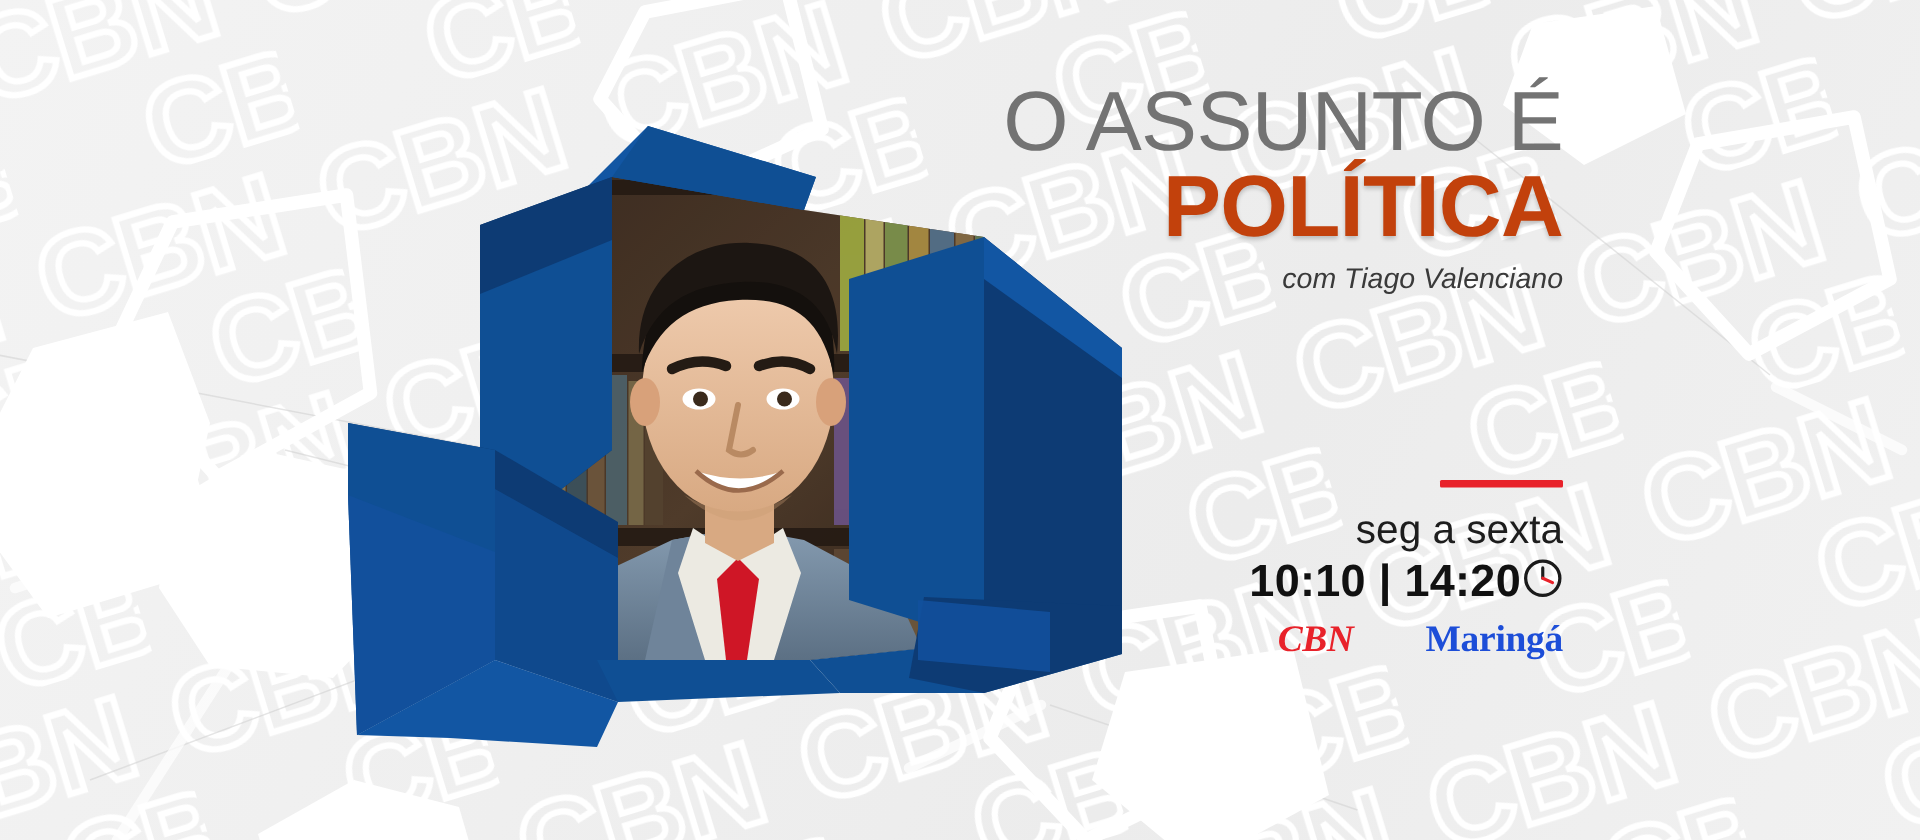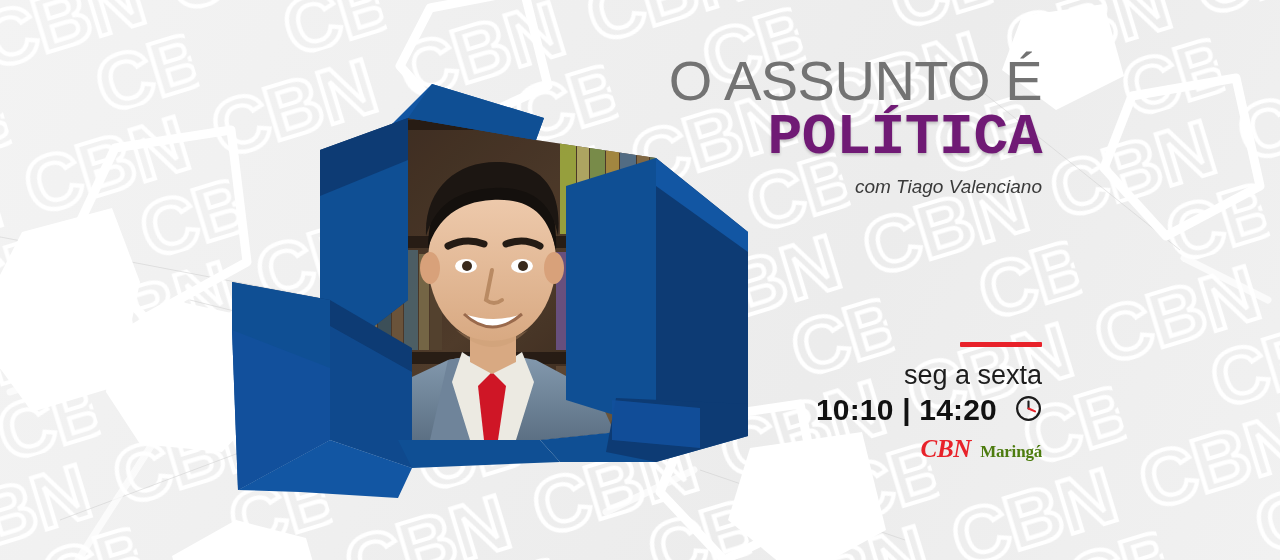--- a/index.html
+++ b/index.html
@@ -54,41 +54,40 @@
     letter-spacing: -0.5px;
     font-weight: 400;
     color: #737373;
     white-space: nowrap;
   }
   #title-line-2 {
     font-size: 58px;
     line-height: 60px;
     letter-spacing: -0.5px;
     font-weight: 700;
-    color: #701a75;
+    color: #c2410c;
     white-space: nowrap;
     text-shadow: 0 2px 3px rgba(0,0,0,0.20);
     margin-top: -2px;
-    font-family: Liberation Mono, monospace;
   }
   #title-line-3 {
     font-size: 19px;
     line-height: 30px;
     font-style: italic;
     font-weight: 400;
     color: #3a3a3a;
     white-space: nowrap;
     margin-top: 4px;
   }
 
   
   #schedule-block {
     position: absolute;
     right: 238px;
-    top: 342px;
+    top: 320px;
     text-align: right;
     width: 420px;
     color: #1b1b1b;
   }
   #schedule-rule {
     width: 82px;
     height: 5px;
     background: #e8222a;
     margin-left: auto;
     margin-bottom: 12px;
@@ -98,21 +97,21 @@
     font-size: 27px;
     line-height: 32px;
     font-weight: 400;
     color: #1d1d1d;
     white-space: nowrap;
   }
   .sched-row {
     display: flex;
     align-items: center;
     justify-content: flex-end;
-    gap: 18px;
+    gap: 1px;
     white-space: nowrap;
   }
   #schedule-times {
     font-size: 30px;
     line-height: 38px;
     font-weight: 700;
     letter-spacing: 0.2px;
     color: #111;
   }
   #schedule-frequency {
@@ -134,23 +133,24 @@
     font-family: "Liberation Serif", serif;
     font-style: italic;
     font-weight: 700;
     font-size: 25px;
     color: #e8222a;
     letter-spacing: -0.3px;
   }
   #station-logo-city {
     font-family: "Liberation Serif", serif;
     font-weight: 700;
-    font-size: 17px;
-    color: #4d7c0f;
+    font-size: 25px;
+    color: #1d4ed8;
     letter-spacing: -0.2px;
+    margin-left: 39px;
   }
 
   .icon-inline { display: inline-block; vertical-align: middle; }
 </style>
 </head>
 <body>
 
 <div id="banner">
 
   <div class="bg-layer" id="bg-base"></div>

